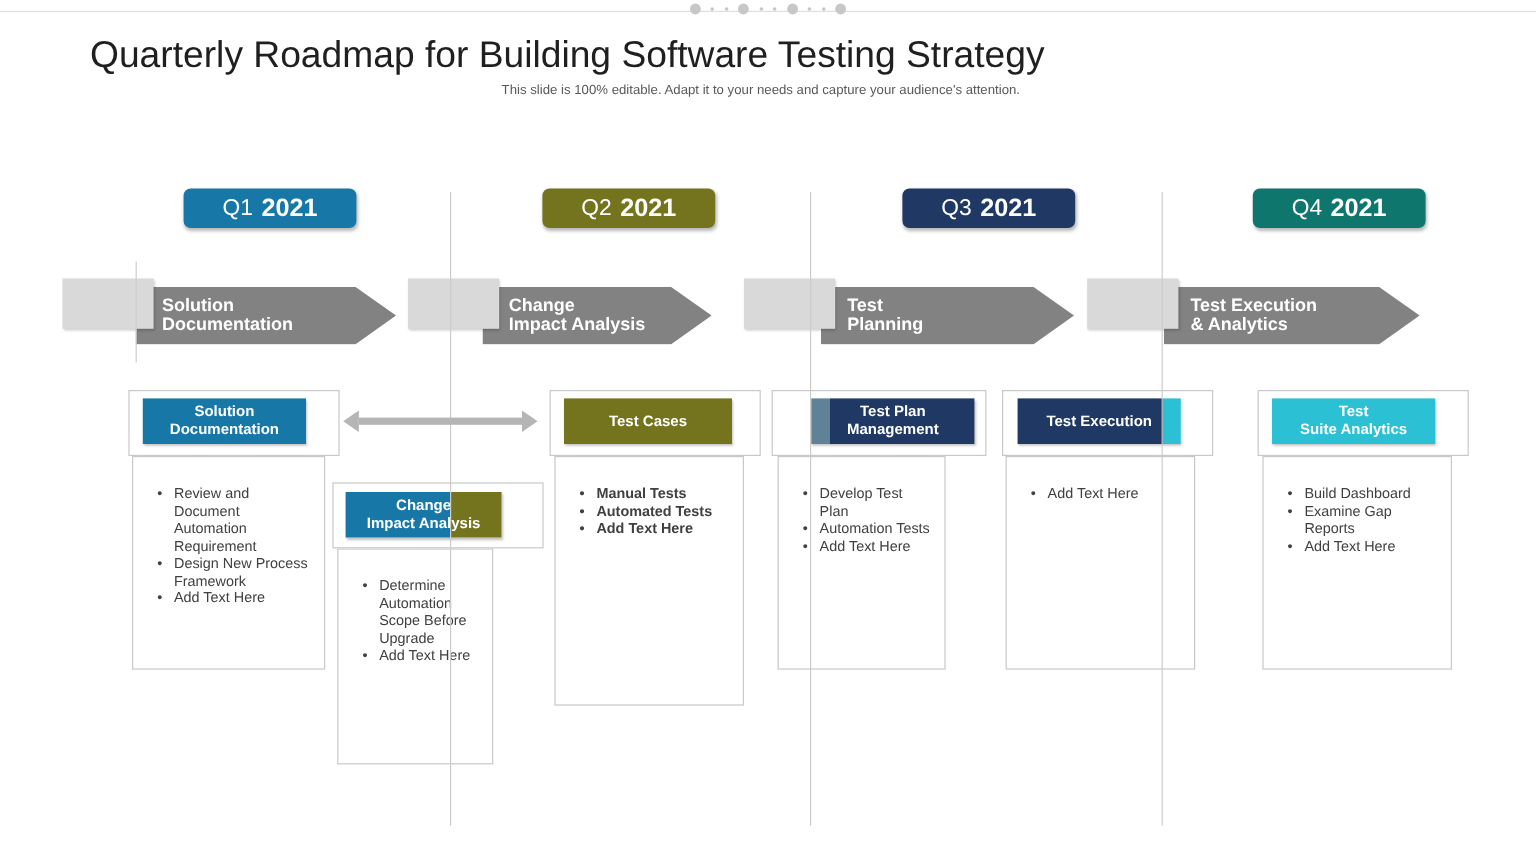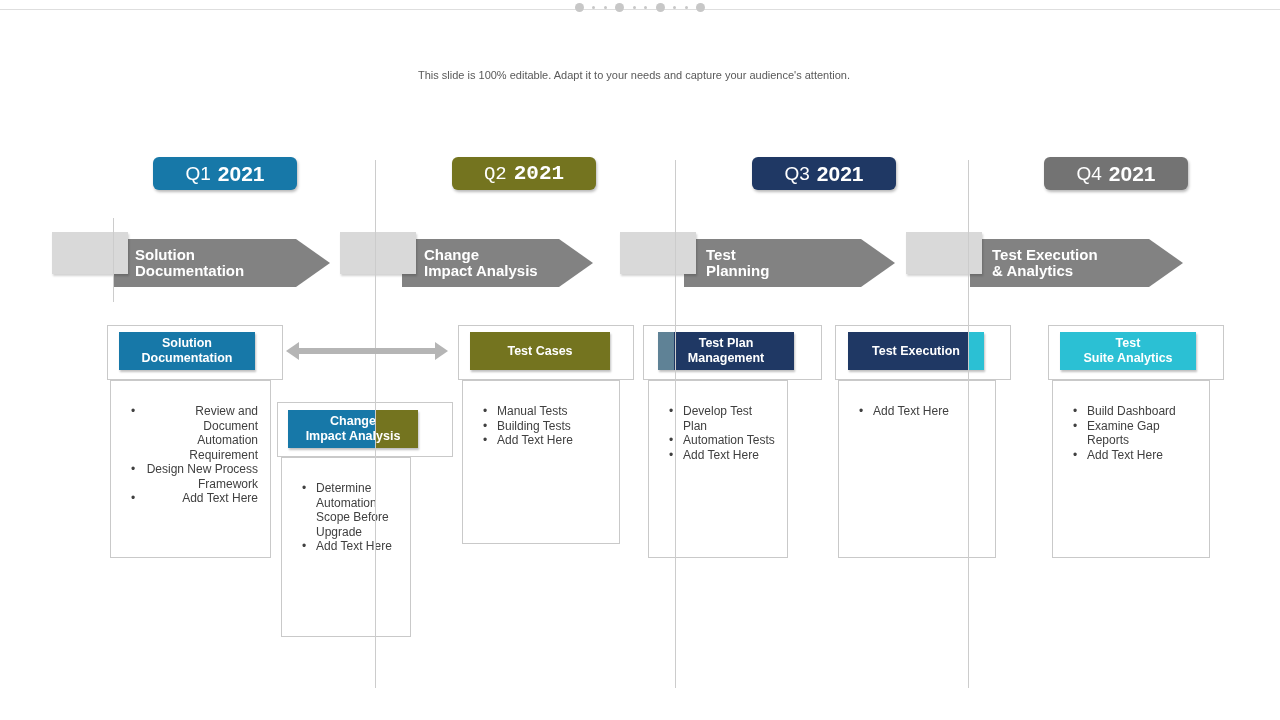--- a/index.html
+++ b/index.html
@@ -19,21 +19,21 @@
   .divider { position:absolute; top:160px; width:1px; height:528px; background:#cccccc; z-index:6; }
   .divider.short { top:218px; height:84px; }
 
   
   .badge { position:absolute; top:157px; width:144px; height:33px; border-radius:6px; display:flex; align-items:center; justify-content:center; gap:7px; color:#fff; z-index:8; box-shadow:1px 2px 3px rgba(0,0,0,0.28); }
   .badge .q { font-size:19px; font-weight:400; }
   .badge .y { font-size:21px; font-weight:700; }
   .badge.c-blue { background:#1778a8;text-align:right; }
   .badge.c-olive { background:#74741f; }
   .badge.c-navy { background:#1f3864; }
-  .badge.c-cyan { background:#737373; }
+  .badge.c-cyan { background:#0f766e; }
 
   
   .lrect { position:absolute; top:232px; width:76px; height:42px; background:#d9d9d9; z-index:2; box-shadow:1px 2px 2px rgba(0,0,0,0.18); }
 
   
   .t-arrow { position:absolute; top:239px; height:48px; background:#828282; z-index:1;
              clip-path:polygon(0 0, calc(100% - 34px) 0, 100% 50%, calc(100% - 34px) 100%, 0 100%);
              filter:drop-shadow(1px 2px 2px rgba(0,0,0,0.3));
              display:flex; flex-direction:column; justify-content:center; }
   .t-arrow span { padding-left:22px; color:#fff; font-size:15px; font-weight:700; line-height:16.5px; white-space:pre-line; }
@@ -71,32 +71,33 @@
     <span class="dot-small"></span>
     <span class="dot-big"></span>
     <span class="dot-small"></span>
     <span class="dot-small"></span>
     <span class="dot-big"></span>
     <span class="dot-small"></span>
     <span class="dot-small"></span>
     <span class="dot-big"></span>
   </div>
 
+  <h1 class="title">Quarterly Roadmap for Building Software Testing Strategy</h1>
   <p class="subtitle">This slide is 100% editable. Adapt it to your needs and capture your audience's attention.</p>
 
   <div class="divider short" style="left:113px;"></div>
   <div class="divider" style="left:375px;"></div>
   <div class="divider" style="left:675px;"></div>
   <div class="divider" style="left:968px;"></div>
 
   <div class="badge c-blue" style="left:153px;">
     <span class="q">Q1</span>
     <span class="y">2021</span>
   </div>
-  <div class="badge c-olive" style="left:452px;font-family:Liberation Mono, monospace;">
+  <div class="badge c-olive" style="left:452px;">
     <span class="q">Q2</span>
     <span class="y">2021</span>
   </div>
   <div class="badge c-navy" style="left:752px;">
     <span class="q">Q3</span>
     <span class="y">2021</span>
   </div>
   <div class="badge c-cyan" style="left:1044px;">
     <span class="q">Q4</span>
     <span class="y">2021</span>
@@ -123,21 +124,21 @@
   <div class="lrect" style="left:340px;"></div>
   <div class="lrect" style="left:620px;"></div>
   <div class="lrect" style="left:906px;"></div>
 
   <div class="dbl-arrow"></div>
 
   <div class="hwrap" style="left:107px; top:325px; width:176px;">
     <div class="hcolor hc-blue" style="width:136px;">Solution
 Documentation</div>
   </div>
-  <div class="bbody" style="left:110px; top:380px; width:161px; height:178px;text-align:right;">
+  <div class="bbody" style="left:110px; top:380px; width:161px; height:178px;">
     <ul>
       <li>Review and Document Automation Requirement</li>
       <li>Design New Process Framework</li>
       <li>Add Text Here</li>
     </ul>
   </div>
 
   <div class="hwrap" style="left:277px; top:402px; width:176px;">
     <div class="hcolor hc-split-cia" style="width:130px; left:10px; top:7px;">Change
 Impact Analysis</div>
@@ -145,30 +146,30 @@
   <div class="bbody" style="left:281px; top:457px; width:130px; height:180px;">
     <ul>
       <li>Determine Automation Scope Before Upgrade</li>
       <li>Add Text Here</li>
     </ul>
   </div>
 
   <div class="hwrap" style="left:458px; top:325px; width:176px;">
     <div class="hcolor hc-olive" style="width:140px;">Test Cases</div>
   </div>
-  <div class="bbody" style="left:462px; top:380px; width:158px; height:164px;">
+  <div class="bbody" style="left:462px; top:380px; width:158px; height:208px;font-weight:bold;">
     <ul>
       <li>Manual Tests</li>
-      <li>Building Tests</li>
+      <li>Automated Tests</li>
       <li>Add Text Here</li>
     </ul>
   </div>
 
   <div class="hwrap" style="left:643px; top:325px; width:179px;">
-    <div class="hcolor hc-split-tpm" style="width:136px; left:14px;">Test Plan
+    <div class="hcolor hc-split-tpm" style="width:136px; left:32px;">Test Plan
 Management</div>
   </div>
   <div class="bbody" style="left:648px; top:380px; width:140px; height:178px;">
     <ul>
       <li>Develop Test Plan</li>
       <li>Automation Tests</li>
       <li>Add Text Here</li>
     </ul>
   </div>
 

